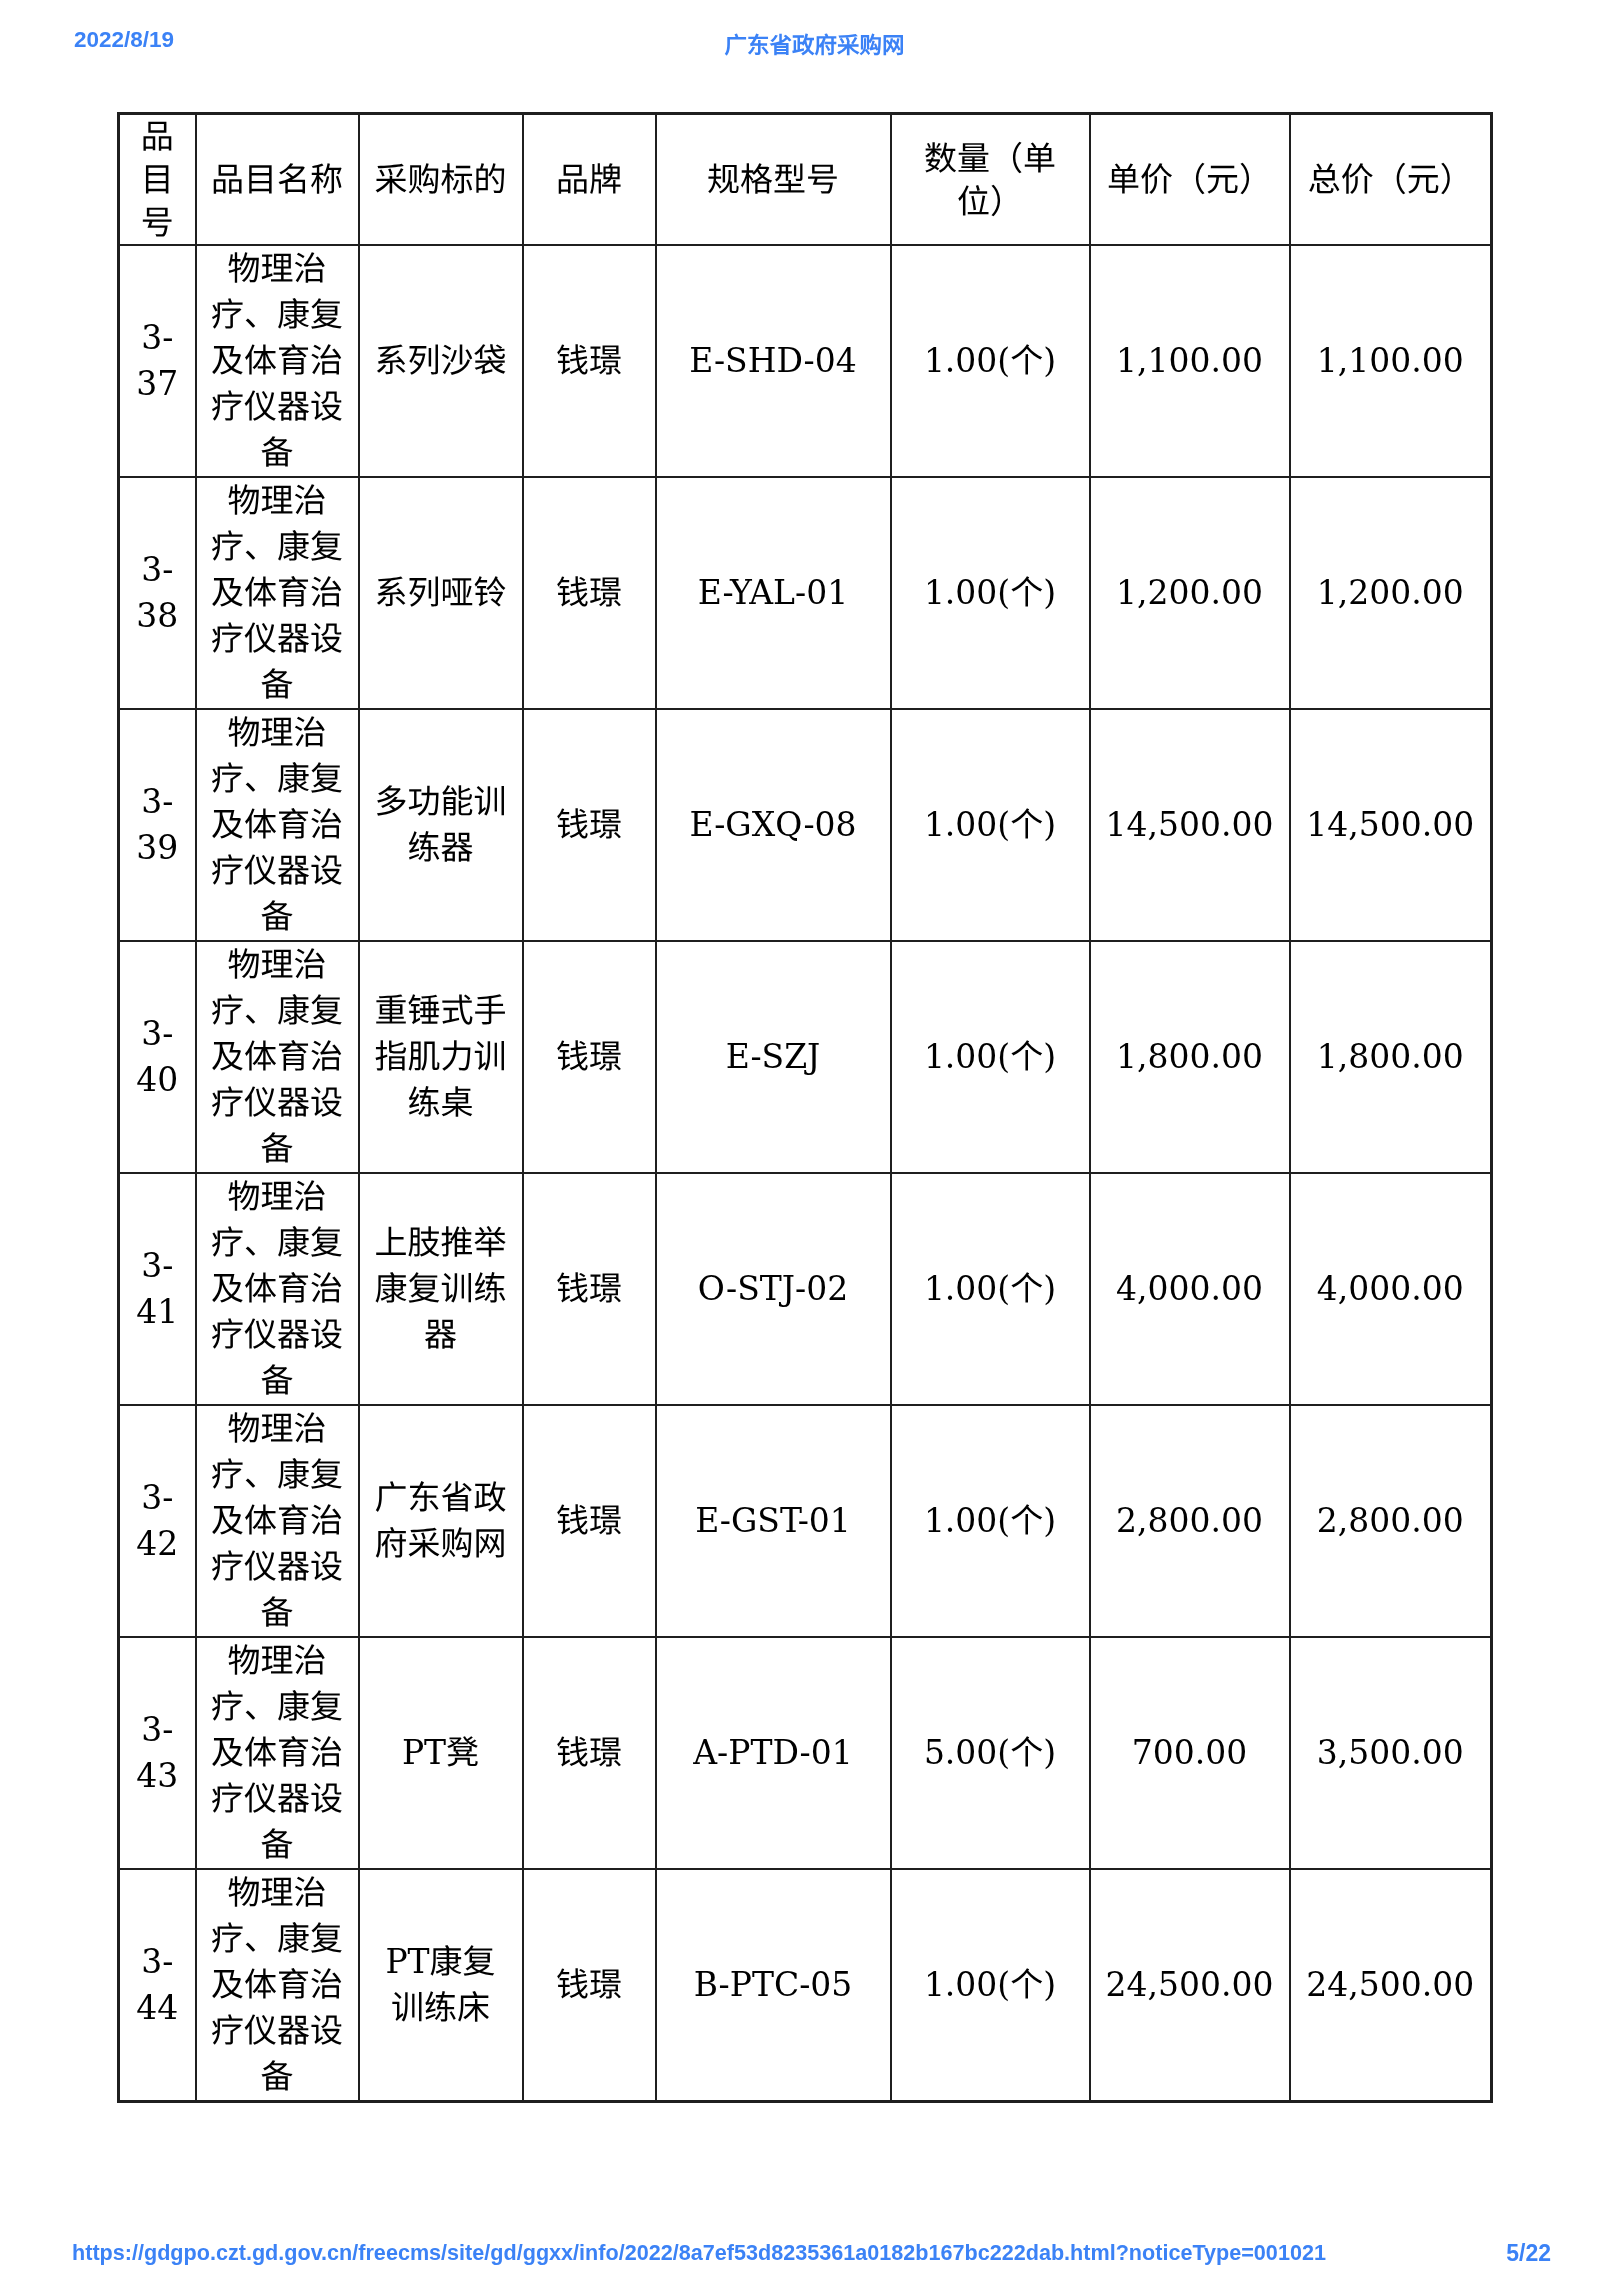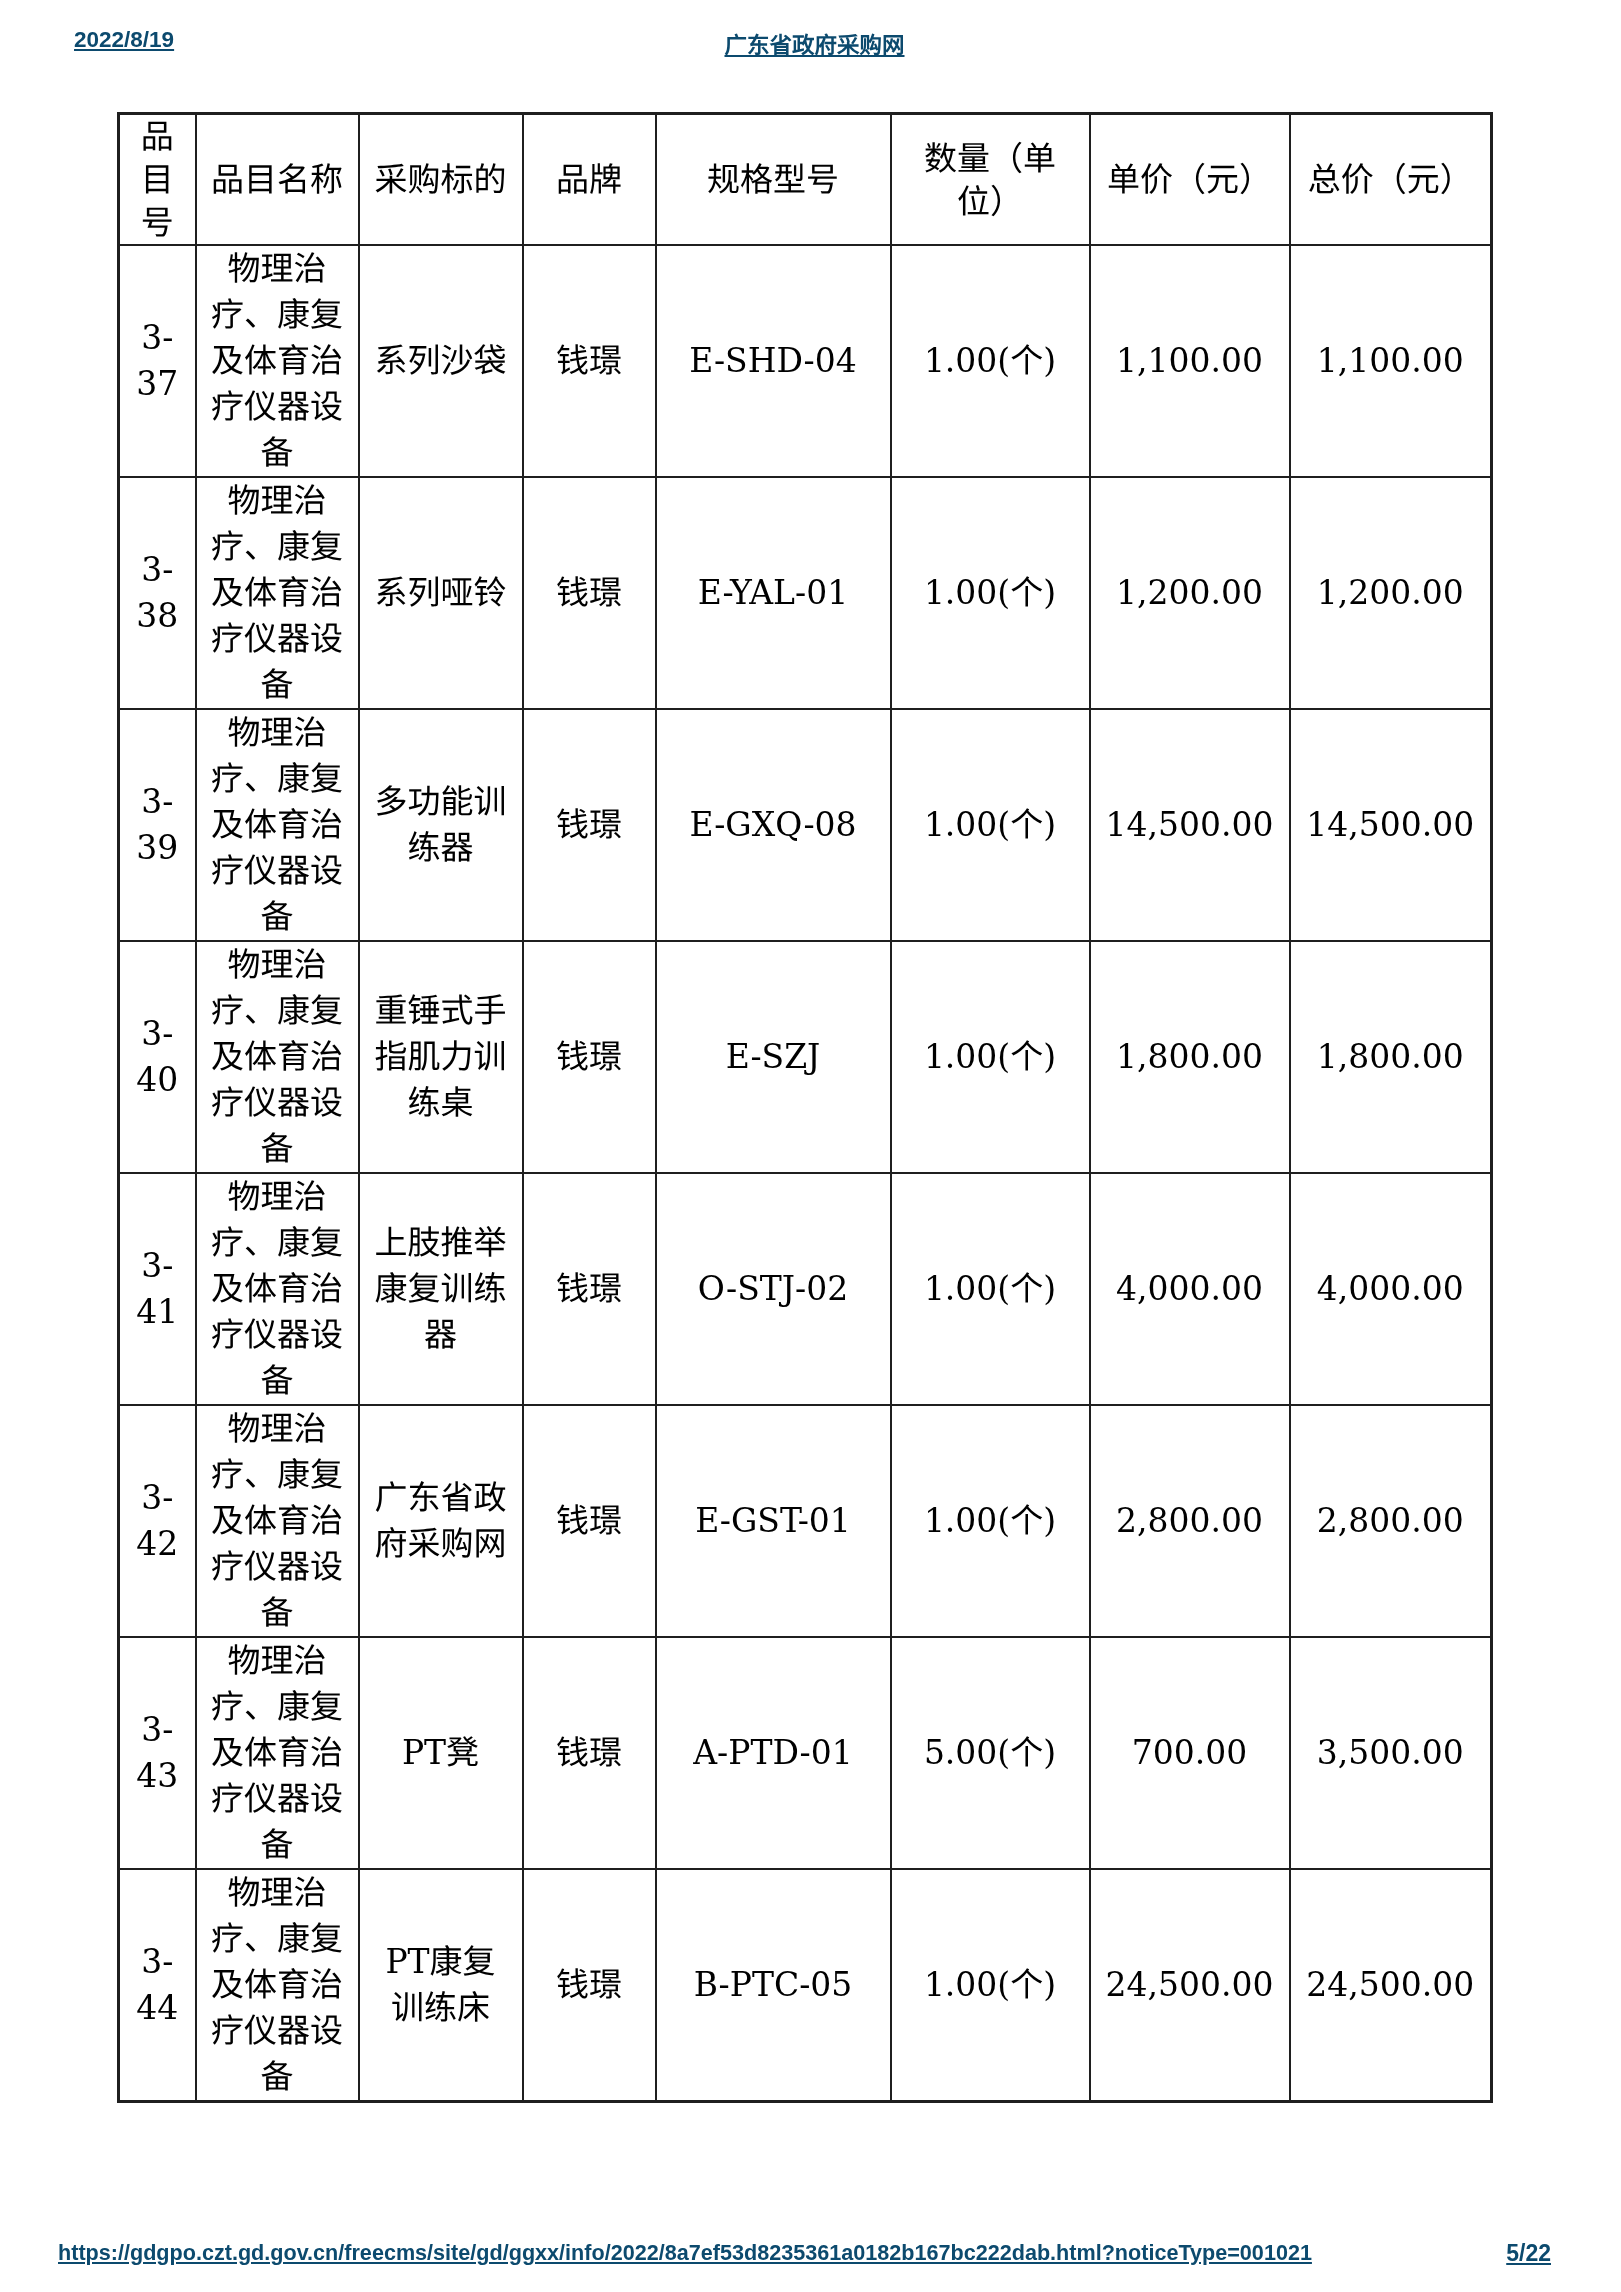--- a/index.html
+++ b/index.html
@@ -7,27 +7,26 @@
     width:1621px;height:2293px;position:relative;
     background:#ffffff;color:#000000;
     font-family:"Liberation Sans",sans-serif;
     overflow:hidden;
   }
   .meta{
     position:absolute;
     font-family:"Liberation Sans",sans-serif;
     font-weight:bold;
     font-size:22.5px;
-    color:#0c4a6e;
+    color:#3b82f6;
     white-space:nowrap;
-    text-decoration:underline;
   }
   .print-date{top:26.5px;left:74px;}
   .site-title{top:26.5px;left:4px;width:100%;text-align:center;}
-  .footer-url{top:2240px;left:58px;font-size:21.6px;}
+  .footer-url{top:2240px;left:72px;font-size:21.6px;}
   .page-number{top:2240px;right:70px;font-size:23px;}
 
   table.proc{
     position:absolute;left:117px;top:90px;
     width:1372px;
     border-collapse:collapse;
     table-layout:fixed;
     font-family:"DejaVu Serif","Liberation Serif",serif;
     font-size:33px;
     color:#000;

